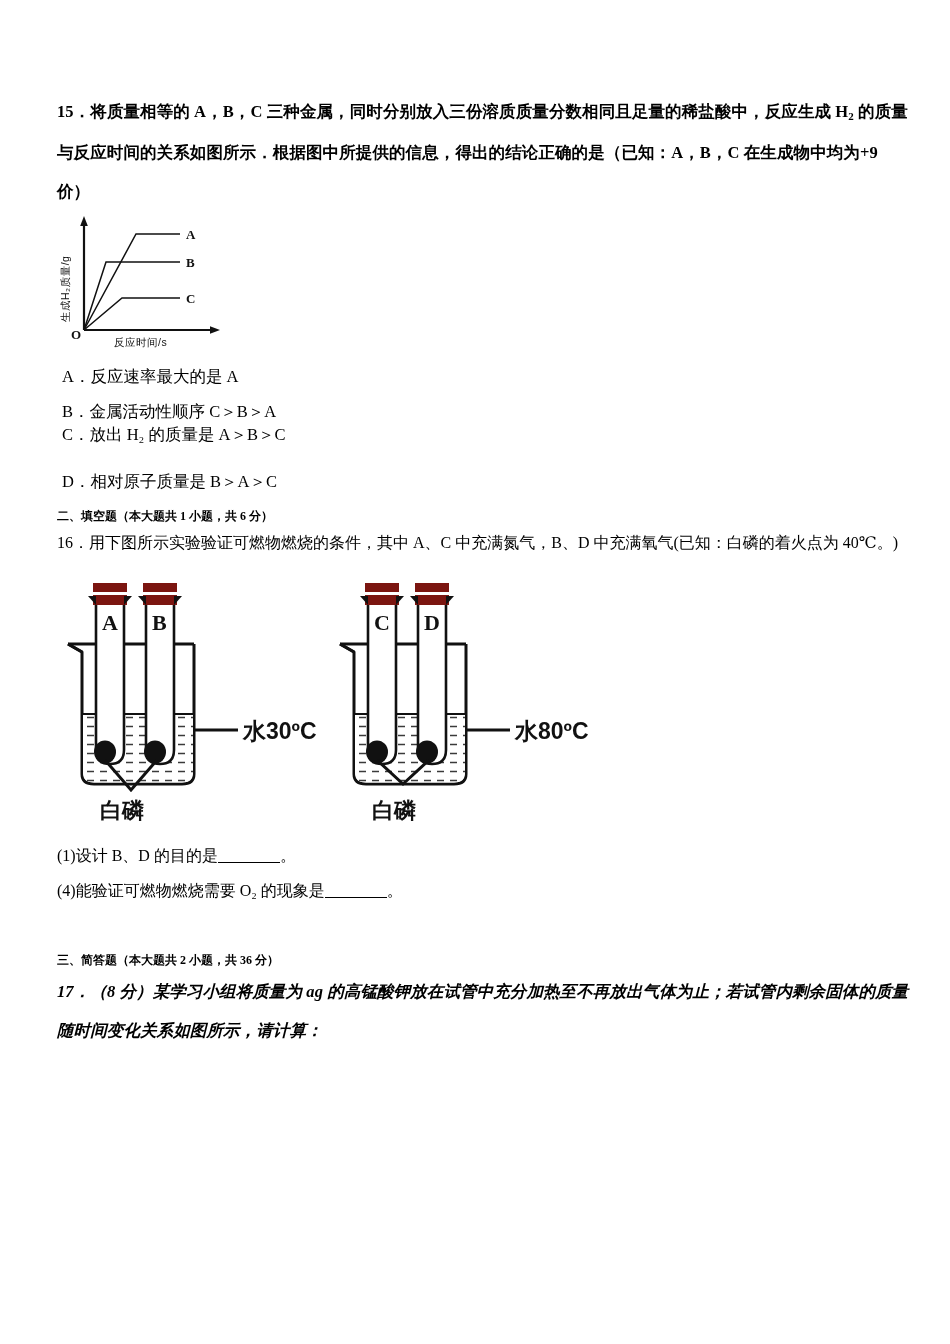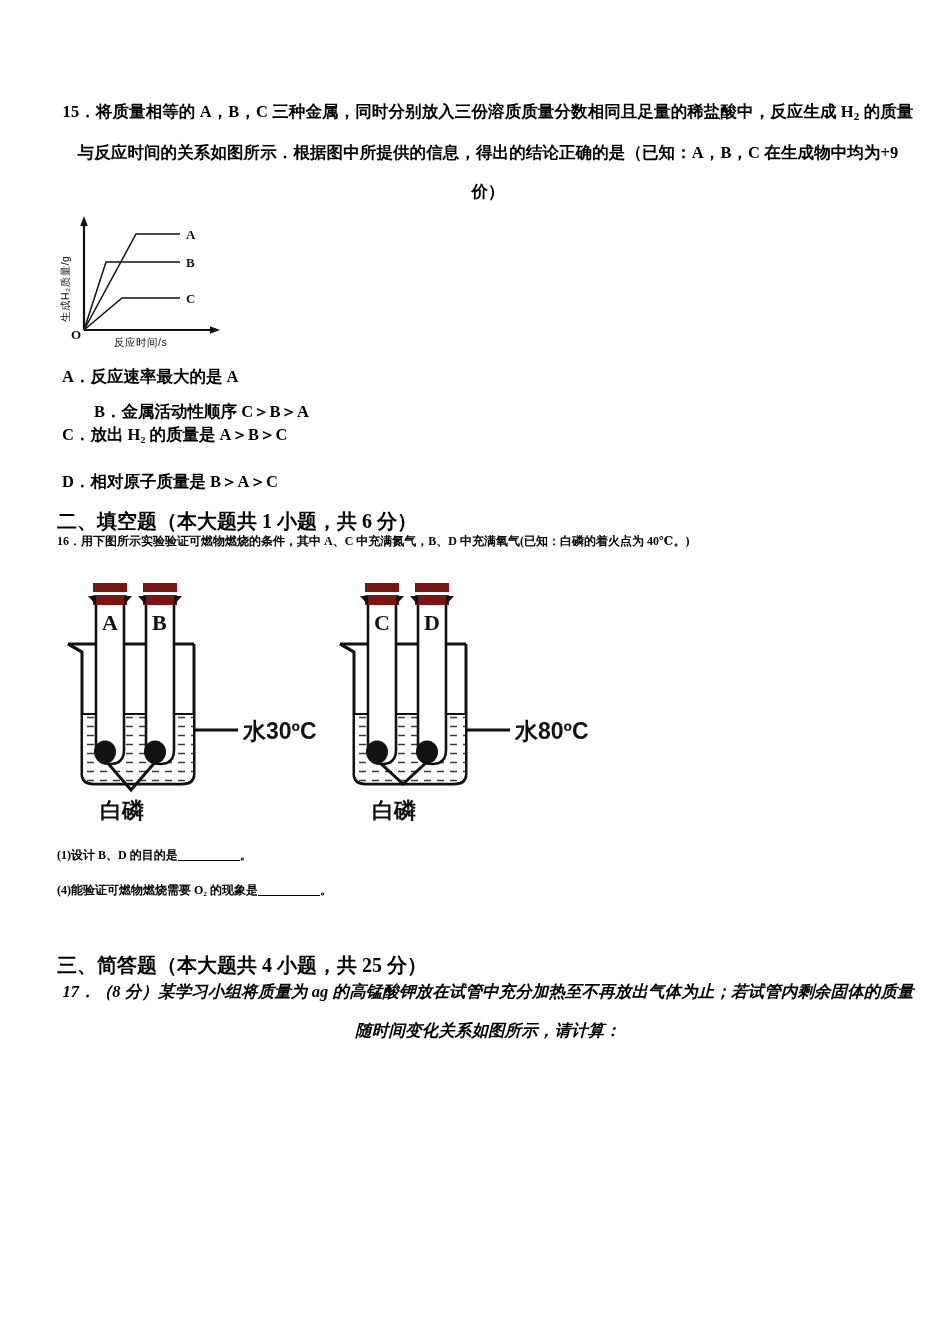--- a/index.html
+++ b/index.html
@@ -13,55 +13,54 @@
     position: relative;
     font-family: "Liberation Serif", "DejaVu Serif", serif;
     color: #000000;
     overflow: hidden;
   }
   .page {
     position: absolute;
     left: 0; top: 0;
     width: 836px;
     height: 1344px;
-    text-align: center;
   }
   .q-block {
     position: absolute;
     left: 57px;
     width: 862px;
   }
   .q-line {
     font-size: 16.5px;
     font-weight: bold;
     line-height: 39px;
     letter-spacing: 0.1px;
     white-space: nowrap;
   }
   sub { font-size: 11px; vertical-align: baseline; position: relative; top: 3px; }
   .opt {
     position: absolute;
     left: 62px;
     font-size: 16.5px;
-    font-weight: bold;
+    font-weight: normal;
     white-space: nowrap;
   }
   .opt .oletter { letter-spacing: 0px; }
   .sec-head {
-    position: absolute;
-    left: 57px;
-    font-size: 20px;
-    font-weight: bold;
-    white-space: nowrap;
-  }
-  .subq {
     position: absolute;
     left: 57px;
     font-size: 12px;
     font-weight: bold;
+    white-space: nowrap;
+  }
+  .subq {
+    position: absolute;
+    left: 57px;
+    font-size: 16px;
+    font-weight: normal;
     white-space: nowrap;
   }
   .blankline {
     display: inline-block;
     border-bottom: 1.6px solid #000;
     width: 62px;
     height: 14px;
     vertical-align: -2px;
   }
 
@@ -125,21 +124,21 @@
 
       <text transform="translate(17,116) rotate(-90)" font-family="'Liberation Sans', sans-serif" font-size="10.5" fill="#111" letter-spacing="0.5">生成H₂质量/g</text>
 
       <text x="62" y="140" font-family="'Liberation Sans', sans-serif" font-size="10.5" fill="#111" letter-spacing="0.5">反应时间/s</text>
     </svg>
   </div>
 
   <div class="opt" style="top:366px;">
     <span class="oletter">A</span><span>．反应速率最大的是 A</span>
   </div>
-  <div class="opt" style="top:401px;margin-left:32px;">
+  <div class="opt" style="top:401px;">
     <span class="oletter">B</span><span>．金属活动性顺序 C＞B＞A</span>
   </div>
   <div class="opt" style="top:424px;">
     <span class="oletter">C</span><span>．放出 H₂ 的质量是 A＞B＞C</span>
   </div>
   <div class="opt" style="top:471px;">
     <span class="oletter">D</span><span>．相对原子质量是 B＞A＞C</span>
   </div>
 
   <div class="sec-head" style="top:508px;">二、填空题（本大题共 1 小题，共 6 分）</div>
@@ -258,20 +257,20 @@
     </svg>
   </div>
 
   <div class="subq" style="top:846px;">
     <span>(1)设计 B、D 的目的是</span><span class="blankline"></span><span>。</span>
   </div>
   <div class="subq" style="top:881px;">
     <span>(4)能验证可燃物燃烧需要 O₂ 的现象是</span><span class="blankline"></span><span>。</span>
   </div>
 
-  <div class="sec-head" style="top:952px;">三、简答题（本大题共 4 小题，共 25 分）</div>
+  <div class="sec-head" style="top:952px;">三、简答题（本大题共 2 小题，共 36 分）</div>
 
   <div class="q-block" style="top:972px;font-style:italic;">
     <div class="q-line">17．（8 分）某学习小组将质量为 ag 的高锰酸钾放在试管中充分加热至不再放出气体为止；若试管内剩余固体的质量</div>
     <div class="q-line">随时间变化关系如图所示，请计算：</div>
   </div>
 
 </div>
 
 </body></html>

